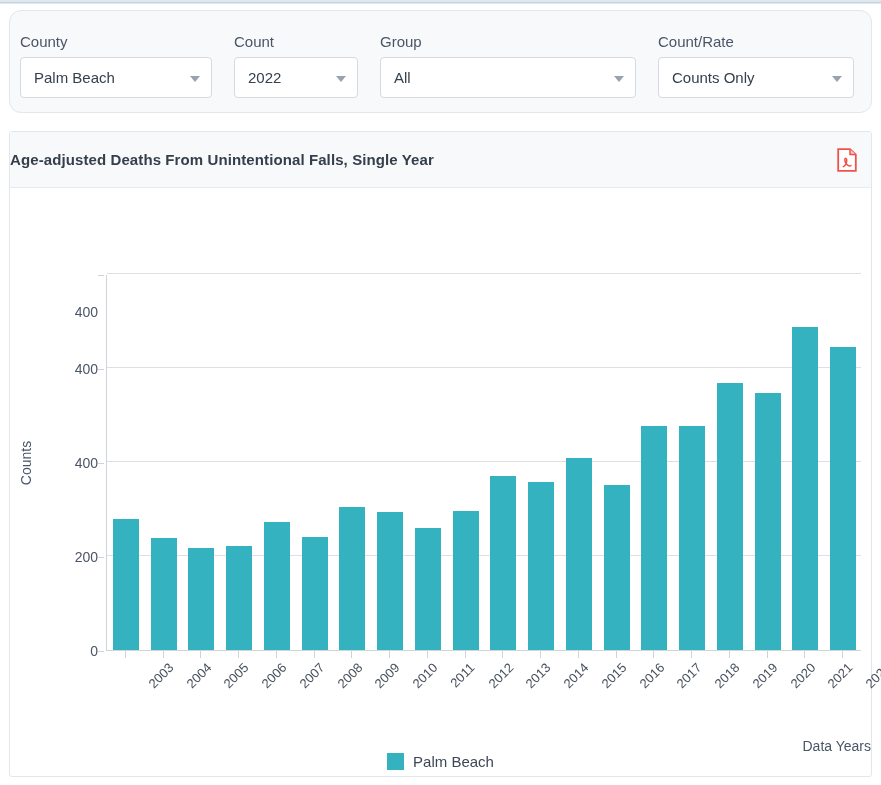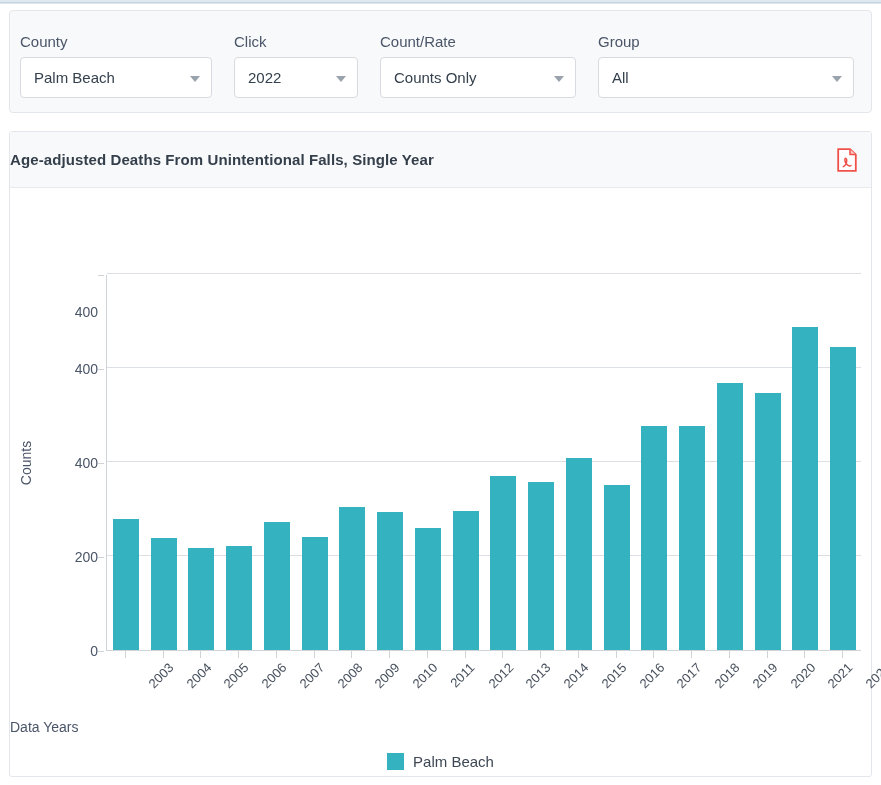--- a/index.html
+++ b/index.html
@@ -18,21 +18,21 @@
     background:#dfe7ef;
   }
   .top-accent::after{
     content:""; position:absolute; left:0; top:2px; width:881px; height:1px;
     background:#c3d3e2;
   }
 
   
   .filter-panel{
     position:absolute; left:9px; top:10px; width:863px; height:103px;
-    background:#f8f9fa; border:1px solid #e3e6ea; border-radius:4px;padding-left:27px;
+    background:#f8f9fa; border:1px solid #e3e6ea; border-radius:12px;padding-left:27px;
   }
   .filter-row{ position:absolute; left:10px; top:22px; display:flex; align-items:flex-start; }
   .filter-group{ margin-right:22px; }
   .filter-group:last-child{ margin-right:0; }
   .filter-label{
     font-size:15px; color:#4a5568; line-height:18px; margin-bottom:6px;
     font-family:"Liberation Sans", sans-serif; font-weight:400;
   }
   .select-box{
     position:relative; height:41px; background:#ffffff;
@@ -101,21 +101,21 @@
 
   .xticks{ position:absolute; left:96px; top:463px; width:755px; height:10px; }
   .xtick{ position:absolute; top:0; width:1px; height:7px; background:#cfd4d9; }
   .xlabels{ position:absolute; left:96px; top:472px; width:755px; height:50px; }
   .xlabel{
     position:absolute; top:0; font-size:13px; color:#47505c;
     transform:rotate(-45deg); transform-origin:right top; white-space:nowrap;
     text-align:right;
   }
   .xaxis-title{
-    position:absolute; left:0; top:531px; width:100%; text-align:left;
+    position:absolute; left:0; top:550px; width:100%; text-align:right;
     font-size:14px; color:#4a5568;
   }
 
   .legend{
     position:absolute; left:0; top:565px; width:100%;
     display:flex; align-items:center; justify-content:center; gap:9px;
     cursor:pointer;
   }
   .legend-swatch{ width:17px; height:17px; background:#35b2bf; }
   .legend-label{ font-size:15px; color:#3d4754; }
@@ -137,37 +137,37 @@
   <div class="filter-panel">
     <div class="filter-row" id="filter-row">
         <div class="filter-group">
           <div class="filter-label">County</div>
           <div class="select-box select-w-county">
             <span>Palm Beach</span>
             <span class="caret"></span>
           </div>
         </div>
         <div class="filter-group">
-          <div class="filter-label">Click</div>
+          <div class="filter-label">Count</div>
           <div class="select-box select-w-year">
             <span>2022</span>
+            <span class="caret"></span>
+          </div>
+        </div>
+        <div class="filter-group">
+          <div class="filter-label">Group</div>
+          <div class="select-box select-w-group">
+            <span>All</span>
             <span class="caret"></span>
           </div>
         </div>
         <div class="filter-group">
           <div class="filter-label">Count/Rate</div>
           <div class="select-box select-w-cr">
             <span>Counts Only</span>
-            <span class="caret"></span>
-          </div>
-        </div>
-        <div class="filter-group">
-          <div class="filter-label">Group</div>
-          <div class="select-box select-w-group">
-            <span>All</span>
             <span class="caret"></span>
           </div>
         </div>
       </div>
   </div>
 
   <div class="chart-card">
 
     <div class="chart-header">
       <div class="chart-title">Age-adjusted Deaths From Unintentional Falls, Single Year</div>

